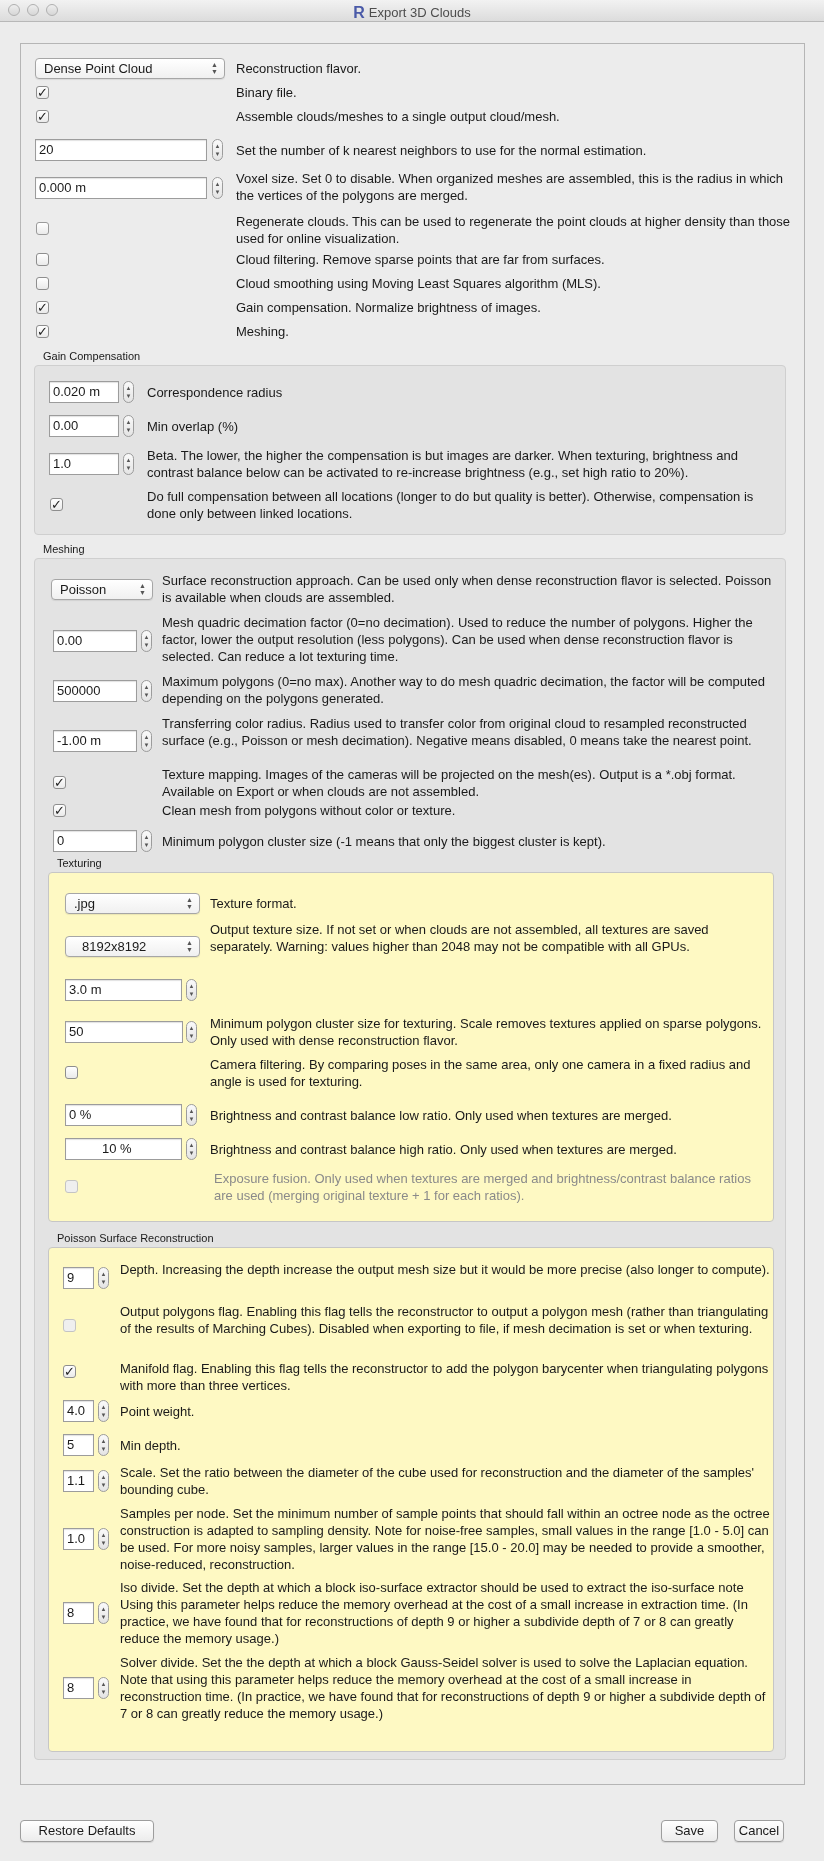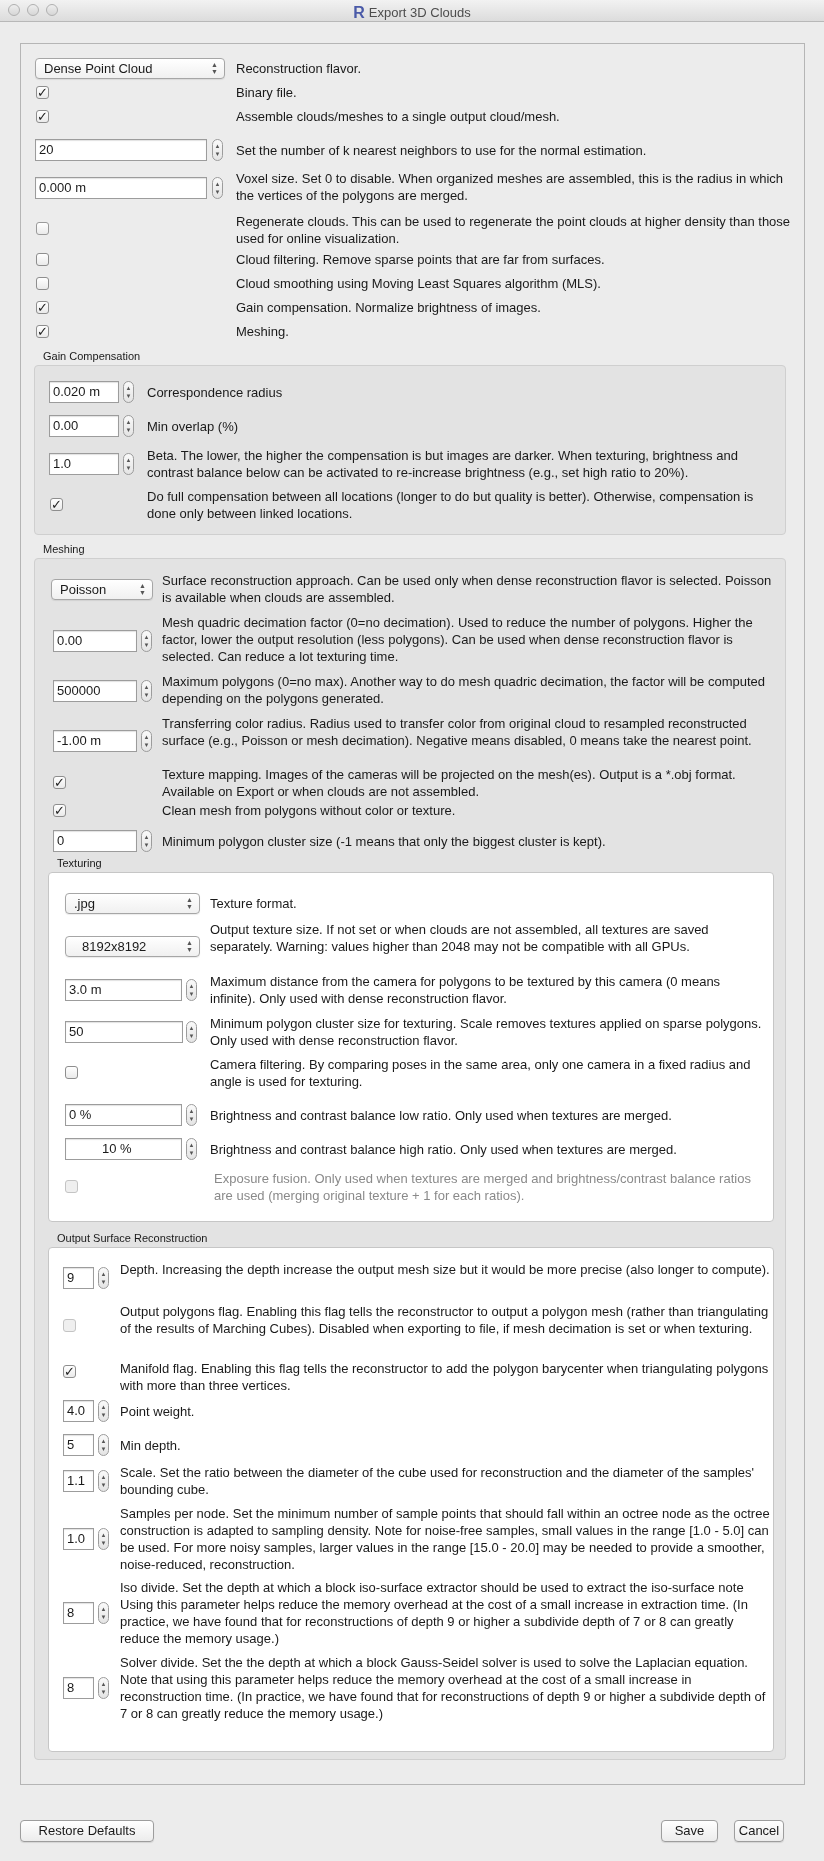--- a/index.html
+++ b/index.html
@@ -51,21 +51,21 @@
     font-size: 13px; line-height: 11px; text-align: center; color: #222;
   }
   .chk.disabled { border-color: #c4c4c4; background: #efefef; }
   .desc { position: absolute; font-size: 13px; line-height: 17px; color: #1a1a1a; }
   .desc.disabled { color: #8a8a8a; }
   .group-label { position: absolute; font-size: 11px; color: #1a1a1a; }
   .group {
     position: absolute; border: 1px solid #cfcfcf; border-radius: 4px;
     background: #e3e3e3;
   }
-  .group.inner { background: #ffffff; border-color: #c6c6c6; }
+  .group.inner { background: #fef9c3; border-color: #c6c6c6; }
   .btn {
     position: absolute; height: 22px; border: 1px solid #9d9d9d; border-radius: 4px;
     background: linear-gradient(#ffffff, #ececec);
     font-size: 13px; text-align: center; line-height: 20px; color: #1a1a1a;
     box-shadow: 0 1px 1px rgba(0,0,0,0.1);
   }
 </style>
 </head>
 <body>
 
@@ -174,42 +174,41 @@
       <div class="desc" style="left:161px;top:22px;">Texture format.</div>
 
       <div class="combo" style="left:16px;top:63px;width:135px;">
         <span style="padding-left:8px">8192x8192</span>
         <span class="arrows">▲<br>▼</span>
       </div>
       <div class="desc" style="left:161px;top:48px;width:555px;">Output texture size. If not set or when clouds are not assembled, all textures are saved separately. Warning: values higher than 2048 may not be compatible with all GPUs.</div>
 
       <div class="spin-field" style="left:16px;top:106px;width:117px;">3.0 m</div>
       <div class="spin-btn" style="left:137px;top:106px;">▲<br>▼</div>
-      <div class="desc" style="left:161px;top:100px;width:555px;">Maximum distance from the camera for polygons to be textured by this camera (0 means infinite). Only used with dense reconstruction flavor.</div>
 
       <div class="spin-field" style="left:16px;top:148px;width:118px;">50</div>
       <div class="spin-btn" style="left:137px;top:148px;">▲<br>▼</div>
       <div class="desc" style="left:161px;top:142px;width:555px;">Minimum polygon cluster size for texturing. Scale removes textures applied on sparse polygons. Only used with dense reconstruction flavor.</div>
 
       <div class="chk" style="left:16px;top:193px;"></div>
       <div class="desc" style="left:161px;top:183px;width:555px;">Camera filtering. By comparing poses in the same area, only one camera in a fixed radius and angle is used for texturing.</div>
 
       <div class="spin-field" style="left:16px;top:231px;width:117px;">0 %</div>
       <div class="spin-btn" style="left:137px;top:231px;">▲<br>▼</div>
       <div class="desc" style="left:161px;top:234px;">Brightness and contrast balance low ratio. Only used when textures are merged.</div>
 
       <div class="spin-field" style="left:16px;top:265px;width:117px;padding-left:36px;">10 %</div>
       <div class="spin-btn" style="left:137px;top:265px;">▲<br>▼</div>
       <div class="desc" style="left:161px;top:268px;">Brightness and contrast balance high ratio. Only used when textures are merged.</div>
 
       <div class="chk disabled" style="left:16px;top:307px;"></div>
       <div class="desc disabled" style="left:165px;top:297px;width:555px;">Exposure fusion. Only used when textures are merged and brightness/contrast balance ratios are used (merging original texture + 1 for each ratios).</div>
     </div>
 
-    <div class="group-label" style="left:22px;top:673px;">Output Surface Reconstruction</div>
+    <div class="group-label" style="left:22px;top:673px;">Poisson Surface Reconstruction</div>
     <div class="group inner" style="left:13px;top:688px;width:726px;height:505px;">
       <div class="spin-field" style="left:14px;top:19px;width:31px;">9</div>
       <div class="spin-btn" style="left:49px;top:19px;">▲<br>▼</div>
       <div class="desc" style="left:71px;top:13px;width:650px;">Depth. Increasing the depth increase the output mesh size but it would be more precise (also longer to compute).</div>
 
       <div class="chk disabled" style="left:14px;top:71px;"></div>
       <div class="desc" style="left:71px;top:55px;width:650px;">Output polygons flag. Enabling this flag tells the reconstructor to output a polygon mesh (rather than triangulating of the results of Marching Cubes). Disabled when exporting to file, if mesh decimation is set or when texturing.</div>
 
       <div class="chk" style="left:14px;top:117px;"><span>✓</span></div>
       <div class="desc" style="left:71px;top:112px;width:650px;">Manifold flag. Enabling this flag tells the reconstructor to add the polygon barycenter when triangulating polygons with more than three vertices.</div>

